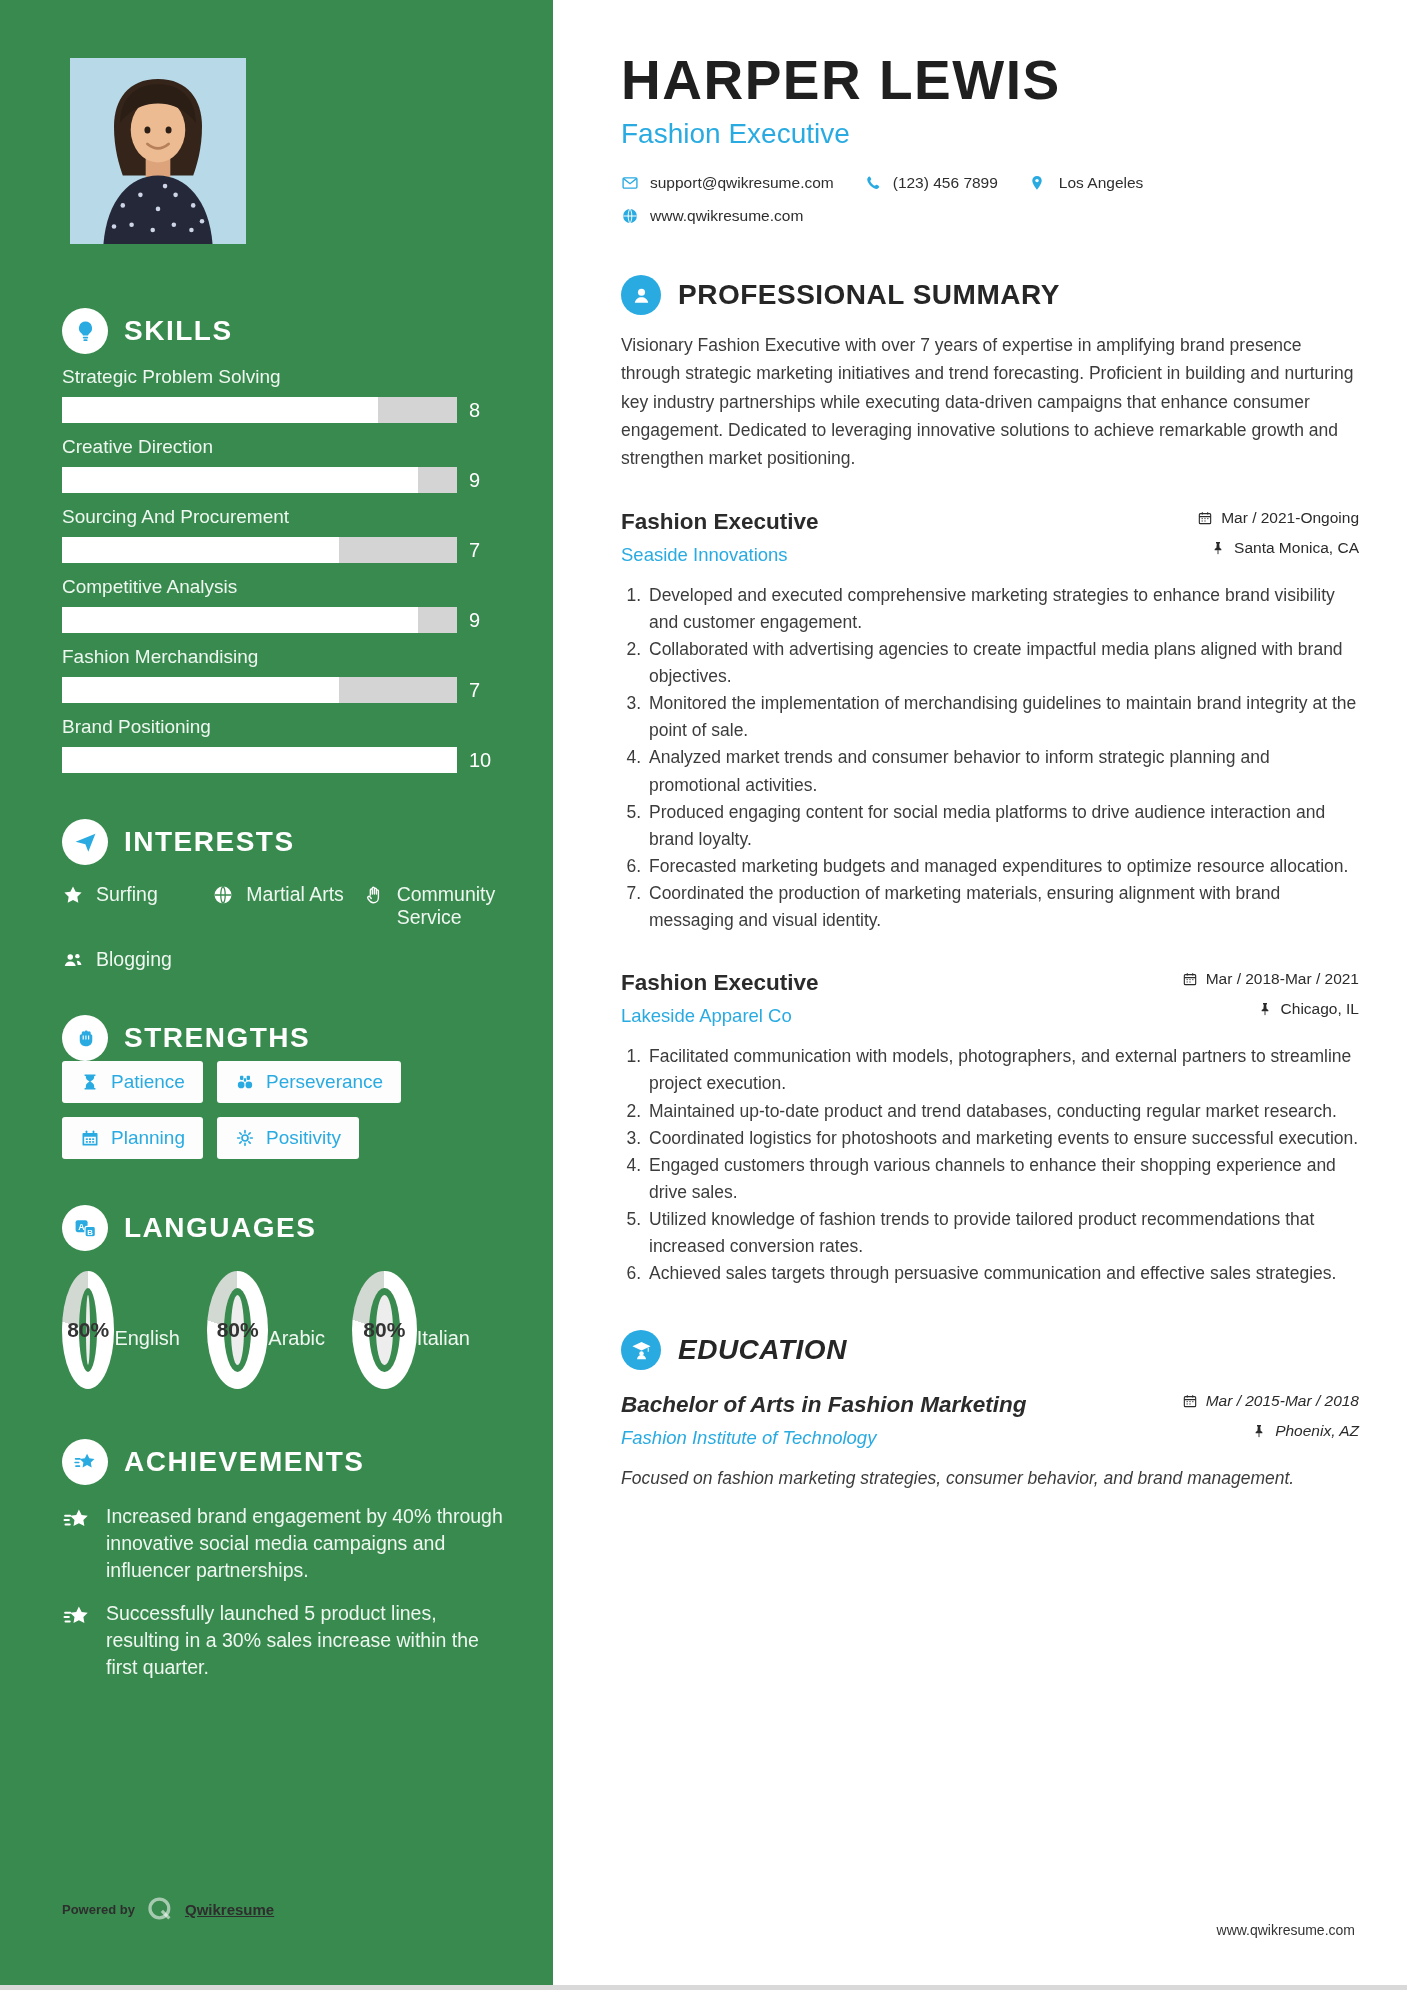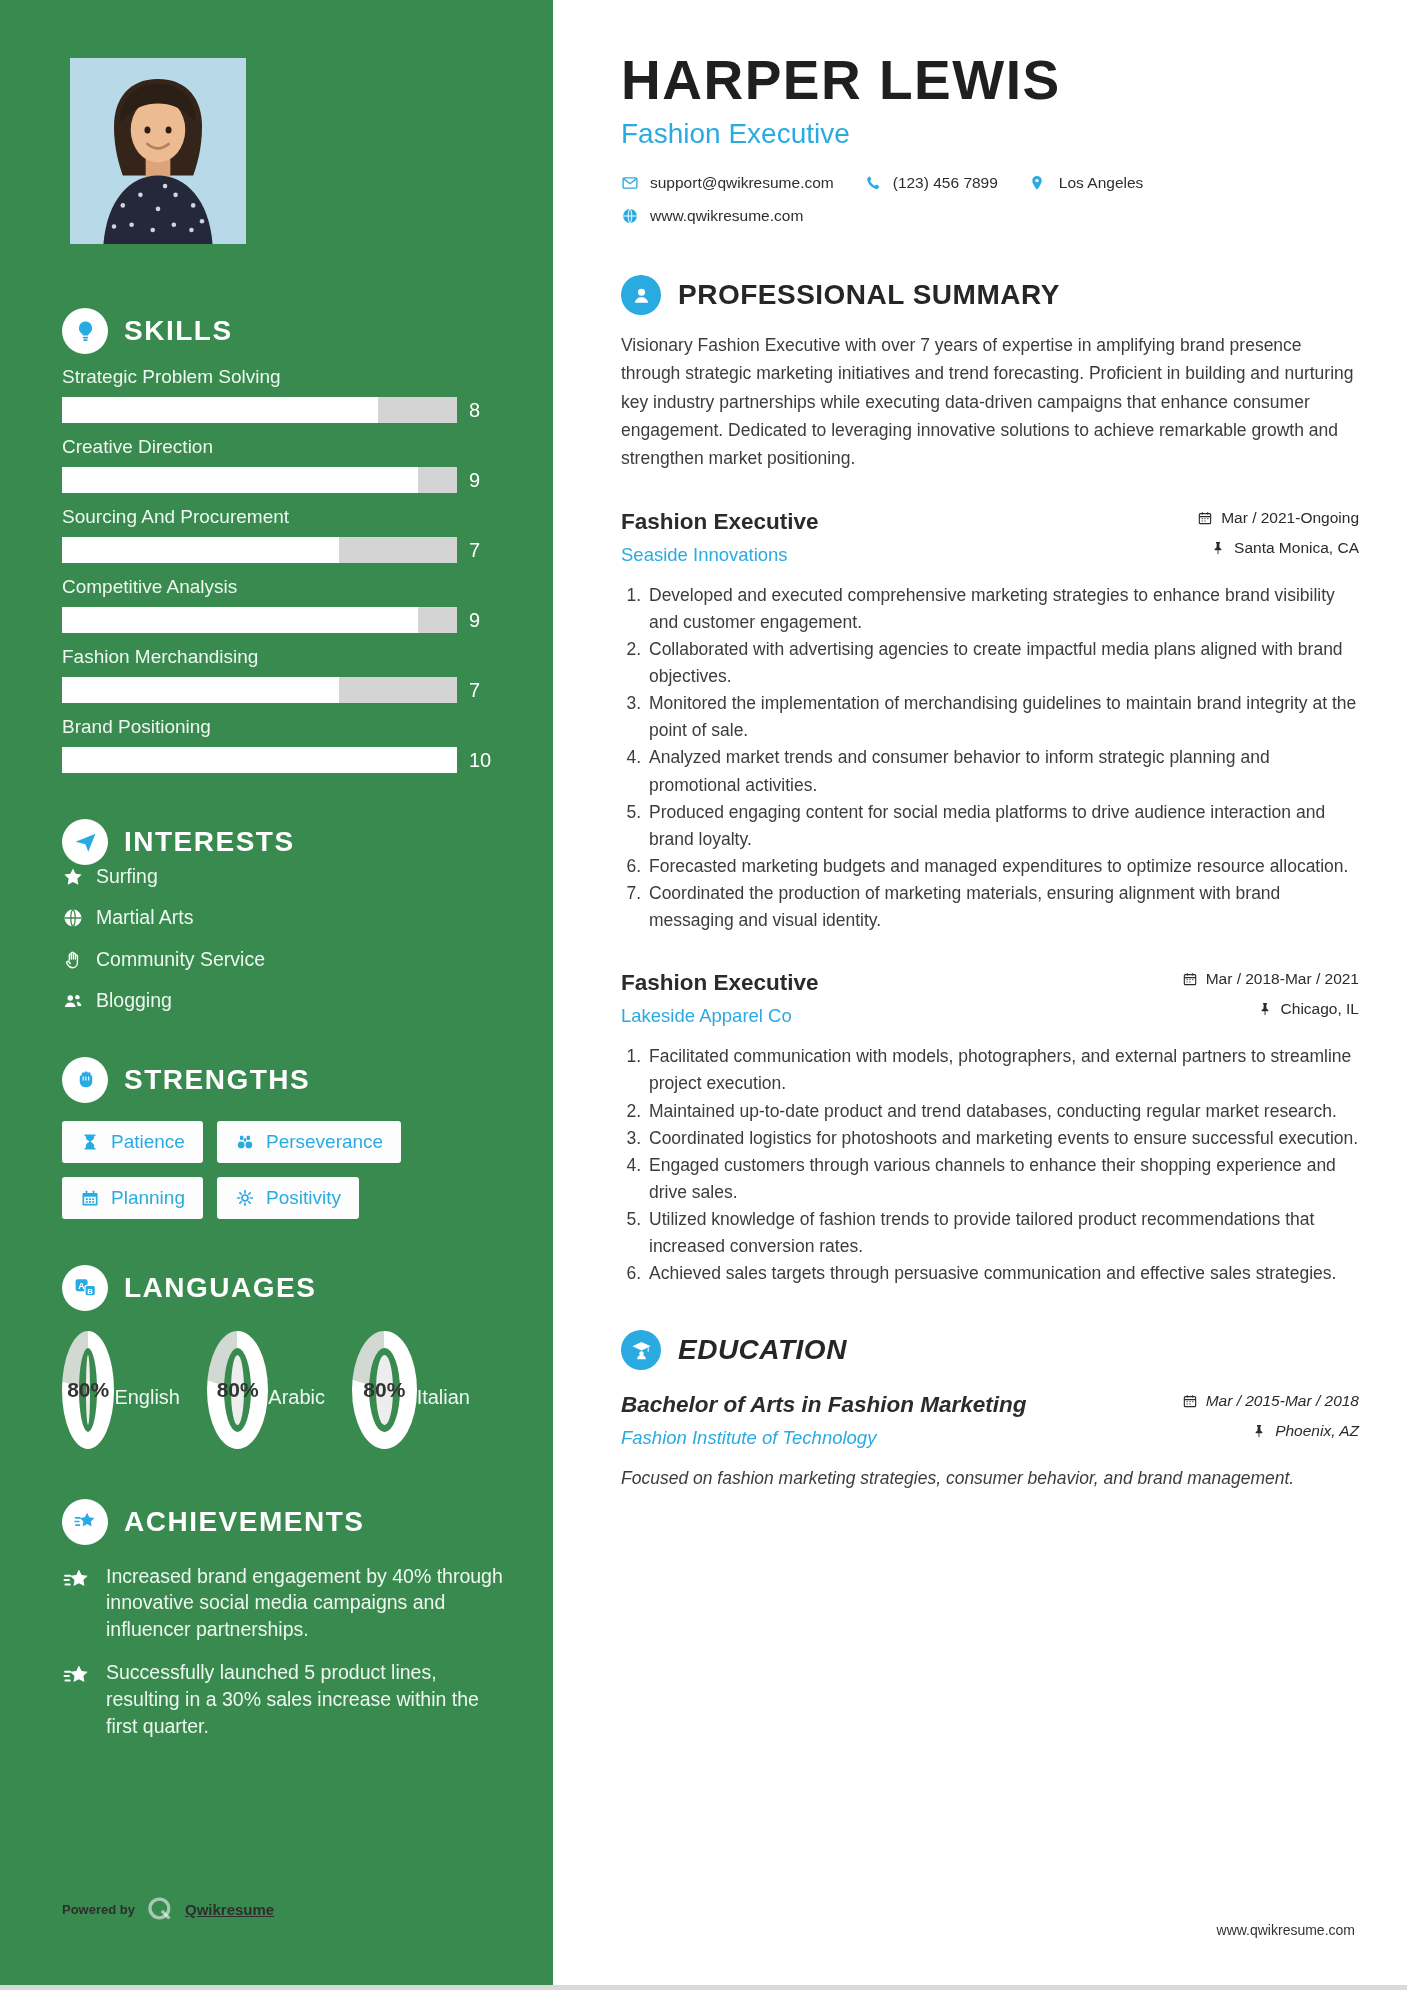--- a/index.html
+++ b/index.html
@@ -39,27 +39,27 @@
   .skills-list{margin-top:12px;}
   .skill-row{margin-bottom:13px;}
   .skill-label{font-size:19px;color:var(--sidebar-text);margin-bottom:9px;}
   .skill-bar-line{display:flex;align-items:center;}
   .bar-track{flex:1;height:26px;background:#d4d4d4;position:relative;}
   .bar-fill{height:100%;background:#ffffff;}
   .bar-value{width:34px;text-align:left;margin-left:12px;font-size:20px;color:#fff;}
 
   
   .interests{margin-top:46px;}
-  .interest-grid{display:grid;grid-template-columns:1fr;row-gap:18px;column-gap:10px;}
+  .interest-grid{margin-top:18px;display:grid;grid-template-columns:1fr 1fr 1fr;row-gap:18px;column-gap:10px;}
   .interest-item{display:flex;align-items:flex-start;gap:12px;font-size:19.5px;line-height:1.2;color:var(--sidebar-text);}
   .interest-item svg{width:22px;height:22px;flex:0 0 22px;margin-top:1px;color:#fff;}
 
   
   .strengths{margin-top:44px;}
-  .chips{margin-top:18px;display:flex;flex-wrap:wrap;gap:14px;max-width:420px;}
+  .chips{display:flex;flex-wrap:wrap;gap:14px;max-width:420px;}
   .chip{
     background:#fdfdfd;border-radius:3px;display:inline-flex;align-items:center;gap:11px;
     padding:10px 18px;font-size:19px;color:var(--accent-blue);
   }
   .chip svg{width:20px;height:20px;color:var(--accent-blue);}
 
   
   .languages{margin-top:46px;}
   .lang-row{margin-top:20px;display:flex;gap:27px;}
   .lang-item{width:118px;display:flex;flex-direction:row;align-items:center;}

